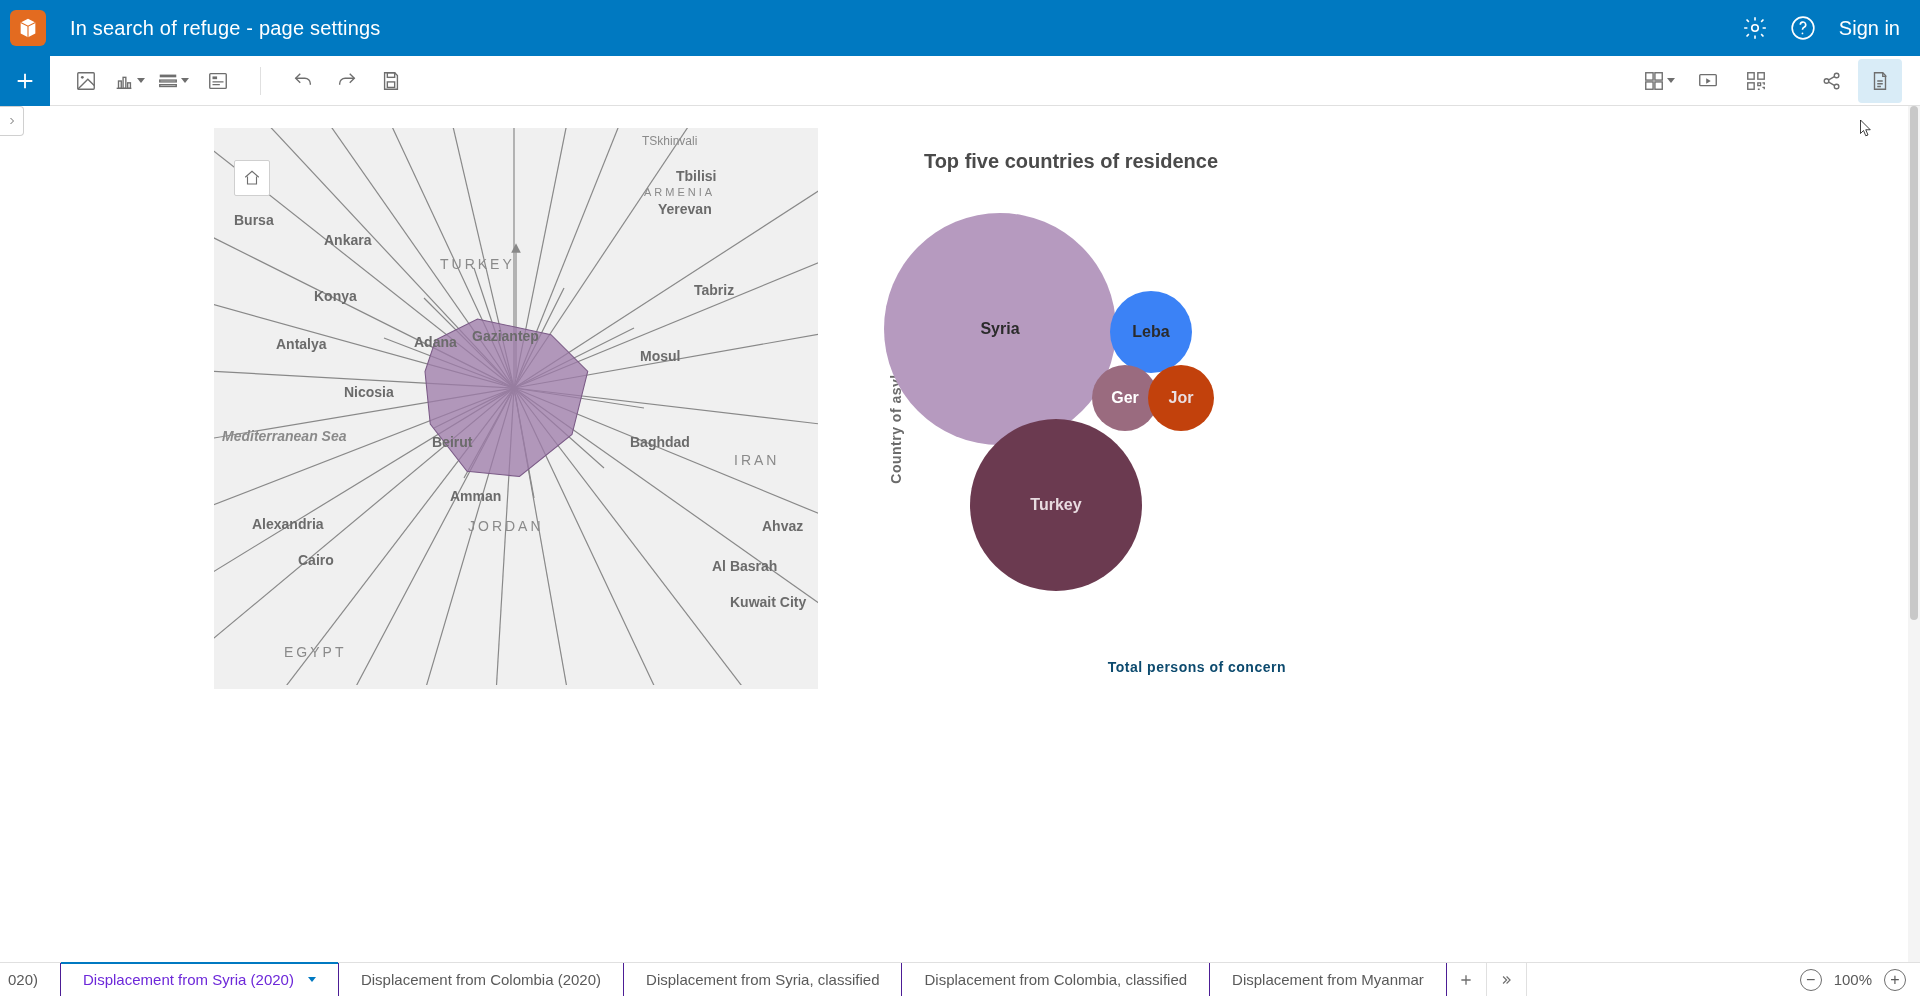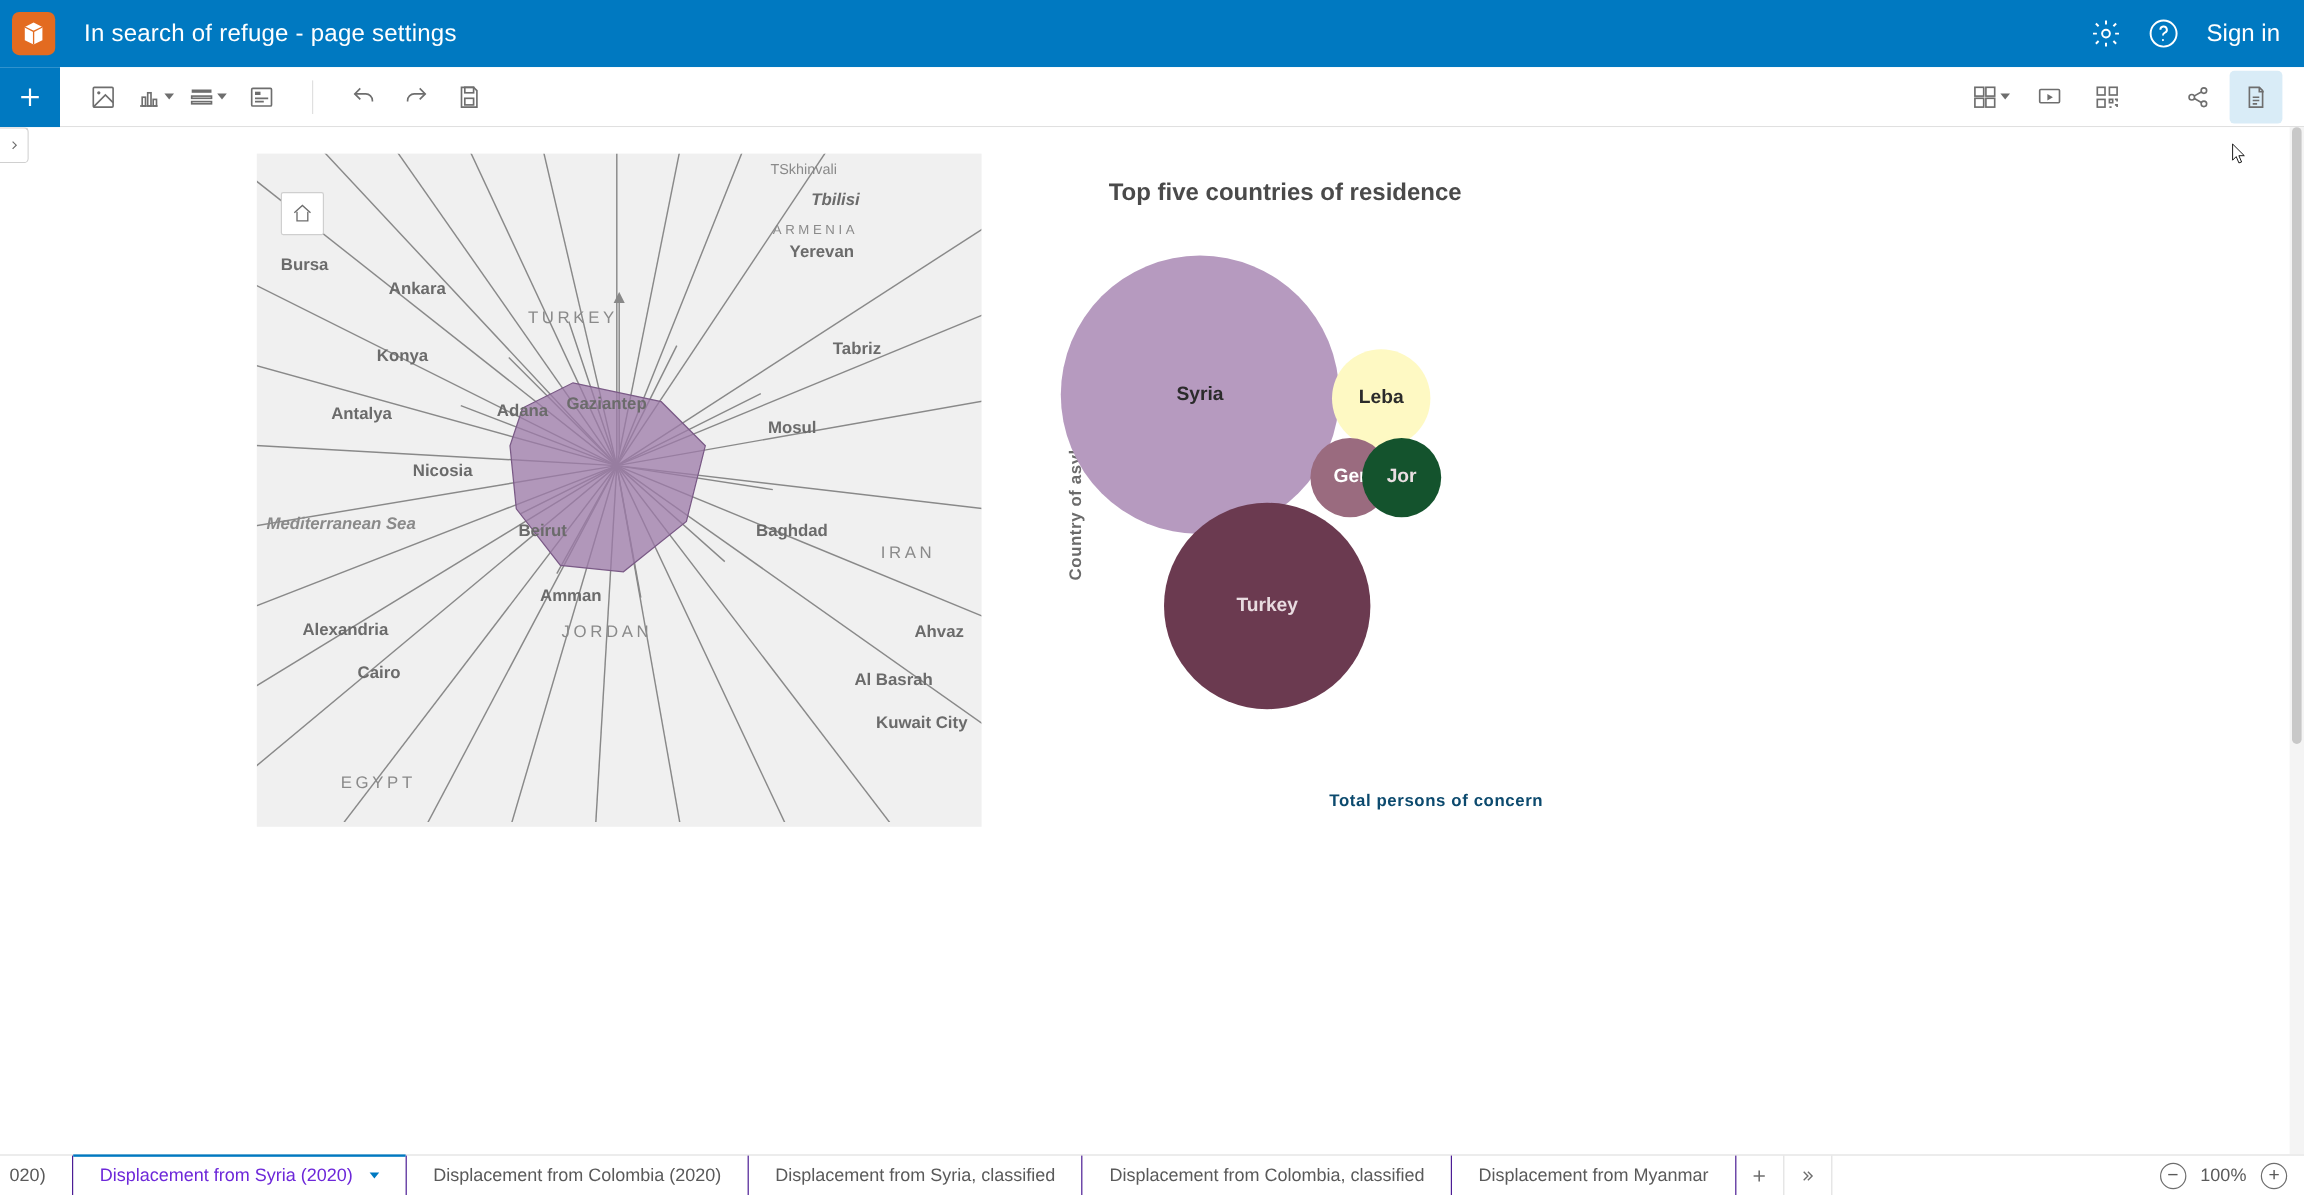--- a/index.html
+++ b/index.html
@@ -295,21 +295,21 @@
     </svg>
 
     <div class="map-home">
       <svg viewBox="0 0 24 24">
           <path d="M3 11 L12 3 L21 11"></path>
           <path d="M6 10v10h12V10"></path>
         </svg>
     </div>
 
     <div class="map-label small" style="left:428px; top:6px;">TSkhinvali</div>
-    <div class="map-label" style="left:462px; top:30px;font-style:italic;">Tbilisi</div>
+    <div class="map-label" style="left:462px; top:40px;">Tbilisi</div>
     <div class="map-label region" style="left:430px; top:58px; font-size:11px;">ARMENIA</div>
     <div class="map-label" style="left:444px; top:73px;">Yerevan</div>
     <div class="map-label" style="left:20px; top:84px;">Bursa</div>
     <div class="map-label" style="left:110px; top:104px;">Ankara</div>
     <div class="map-label region" style="left:226px; top:128px;">TURKEY</div>
     <div class="map-label" style="left:100px; top:160px;">Konya</div>
     <div class="map-label" style="left:480px; top:154px;">Tabriz</div>
     <div class="map-label" style="left:62px; top:208px;">Antalya</div>
     <div class="map-label" style="left:200px; top:206px;">Adana</div>
     <div class="map-label" style="left:258px; top:200px;">Gaziantep</div>
@@ -331,29 +331,29 @@
 
   <div class="bubble-card">
     <div class="bubble-title">Top five countries of residence</div>
     <div class="bubble-canvas">
       <div class="y-axis-label">Country of asylum</div>
 
       <div class="bubble" style="left:28px; top:30px; width:232px; height:232px; background:#b69abf;">
         <span>Syria</span>
       </div>
 
-      <div class="bubble" style="left:254px; top:108px; width:82px; height:82px; background:#fef9c3;">
+      <div class="bubble" style="left:254px; top:108px; width:82px; height:82px; background:#3b82f6;">
         <span>Leba</span>
       </div>
 
       <div class="bubble" style="left:236px; top:182px; width:66px; height:66px; background:#9a6b7f; color:#fff;">
         <span>Ger</span>
       </div>
 
-      <div class="bubble" style="left:279px; top:182px; width:66px; height:66px; background:#14532d; color:#eadfe2;">
+      <div class="bubble" style="left:292px; top:182px; width:66px; height:66px; background:#c2410c; color:#eadfe2;">
         <span>Jor</span>
       </div>
 
       <div class="bubble" style="left:114px; top:236px; width:172px; height:172px; background:#6b3a50; color:#e8dbe0;">
         <span>Turkey</span>
       </div>
     </div>
     <div class="x-axis-label">Total persons of concern</div>
   </div>
 

